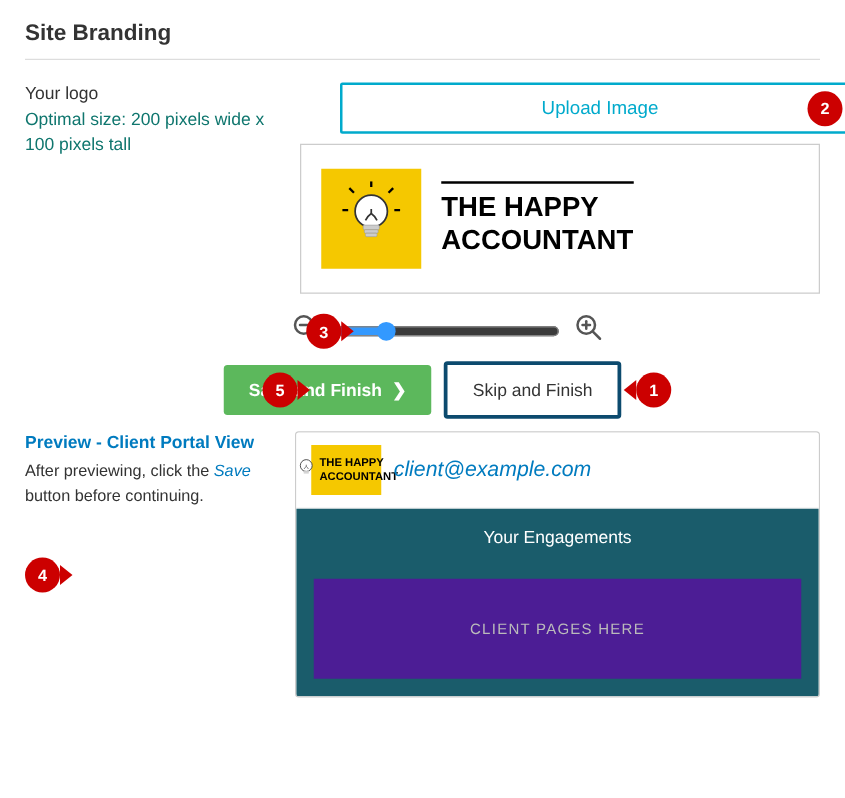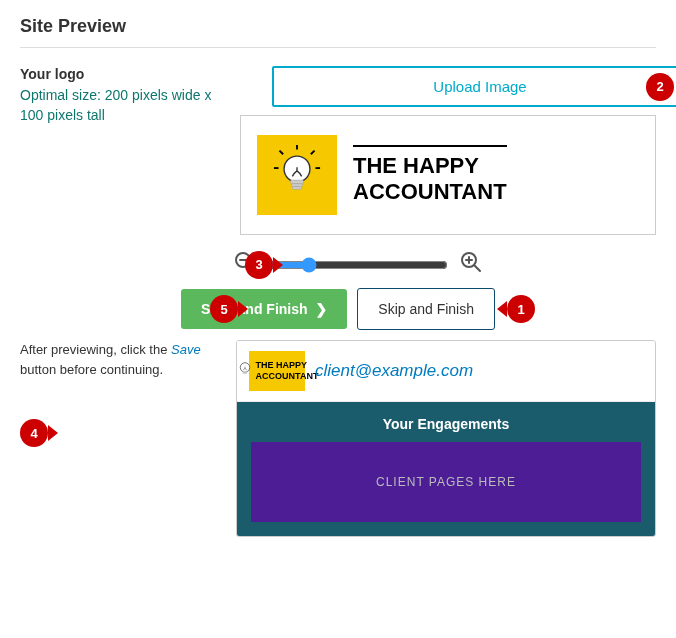--- a/index.html
+++ b/index.html
@@ -31,21 +31,21 @@
       align-items: flex-start;
       margin-bottom: 16px;
     }
 
     .logo-label-area {
       width: 200px;
       flex-shrink: 0;
     }
 
     .logo-label {
-      font-weight: bold;
+      font-weight: normal;
       margin-bottom: 4px;
     }
 
     .logo-hint {
       font-size: 14px;
       color: #0f766e;
       line-height: 1.4;
     }
 
     .logo-upload-area {
@@ -151,21 +151,21 @@
       cursor: pointer;
       border-radius: 3px;
       display: flex;
       align-items: center;
       gap: 8px;
     }
 
     .skip-finish-btn {
       background: #fff;
       color: #333;
-      border: 1px solid #0c4a6e;
+      border: 3px solid #0c4a6e;
       padding: 12px 20px;
       font-size: 14px;
       cursor: pointer;
       border-radius: 3px;
     }
 
     .zoom-row {
       display: flex;
       align-items: center;
       justify-content: center;
@@ -245,22 +245,21 @@
 
     .portal-body {
       background: #1a5c6b;
       padding: 14px;
     }
 
     .portal-body-title {
       color: #fff;
       font-size: 14px;
       text-align: center;
-      margin-bottom: 10px;
-      font-weight: bold;
+      margin-bottom: 26px;
     }
 
     .portal-content-area {
       background: #4c1d95;
       min-height: 80px;
       display: flex;
       align-items: center;
       justify-content: center;
     }
 
@@ -276,21 +275,21 @@
 
     .upload-area-relative {
       position: relative;
     }
   </style>
 </head>
 <body>
 
 <div class="page-container">
 
-  <div class="section-title">Site Preview</div>
+  <div class="section-title">Site Branding</div>
 
   <div class="logo-section">
     <div class="logo-label-area">
       <div class="logo-label">Your logo</div>
       <div class="logo-hint">Optimal size: 200 pixels wide x 100 pixels tall</div>
     </div>
 
     <div class="logo-upload-area">
 
       <div class="upload-area-relative">
@@ -376,20 +375,21 @@
         <div style="width:0; height:0; border-top:8px solid transparent; border-bottom:8px solid transparent; border-right:10px solid #cc0000;"></div>
         <div class="step-badge">
           <span>1</span>
         </div>
       </div>
     </div>
   </div>
 
   <div class="preview-section" style="position:relative;">
     <div class="preview-label-area">
+      <div class="preview-title">Preview - Client Portal View</div>
       <div class="preview-hint">
         After previewing, click the <a>Save</a> button before continuing.
       </div>
 
       <div style="margin-top: 40px; display:flex; align-items:center;">
         <div class="step-badge arrow-right">
           <span>4</span>
         </div>
       </div>
     </div>

